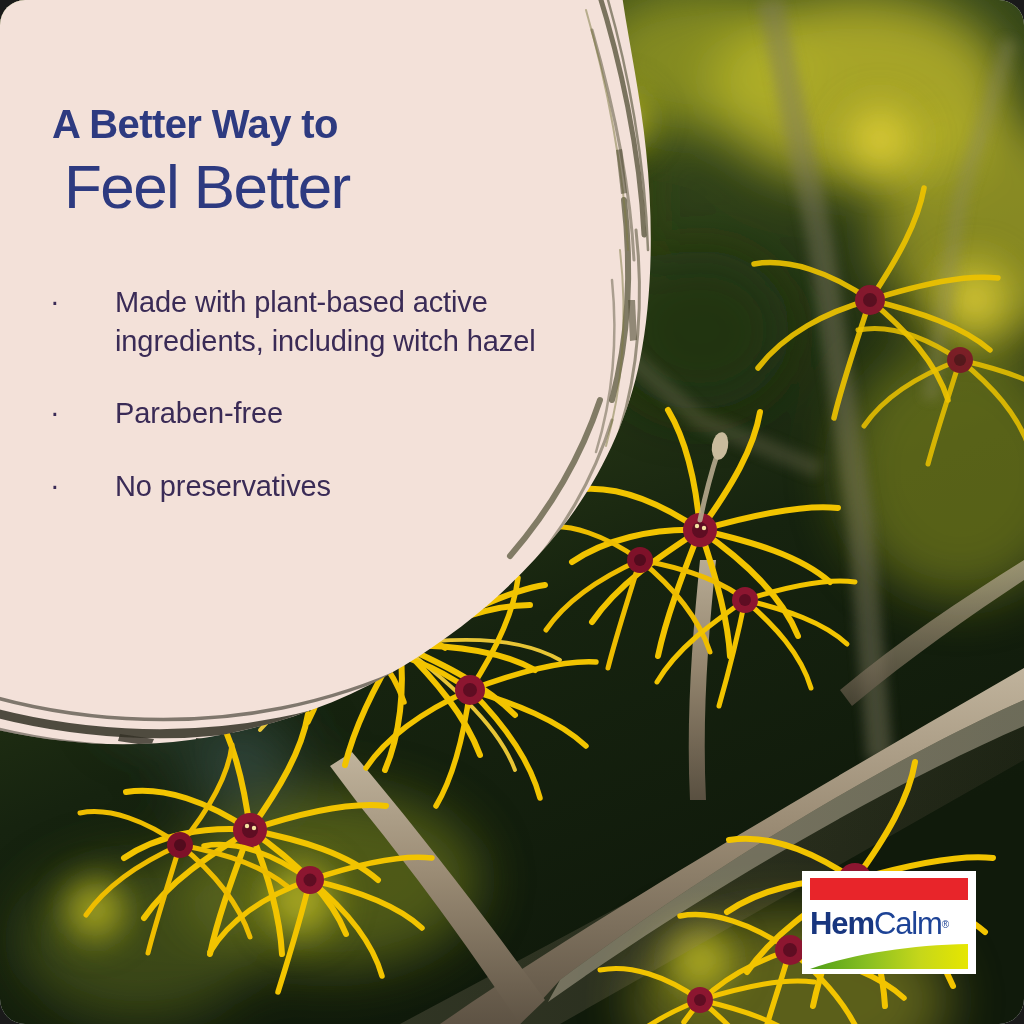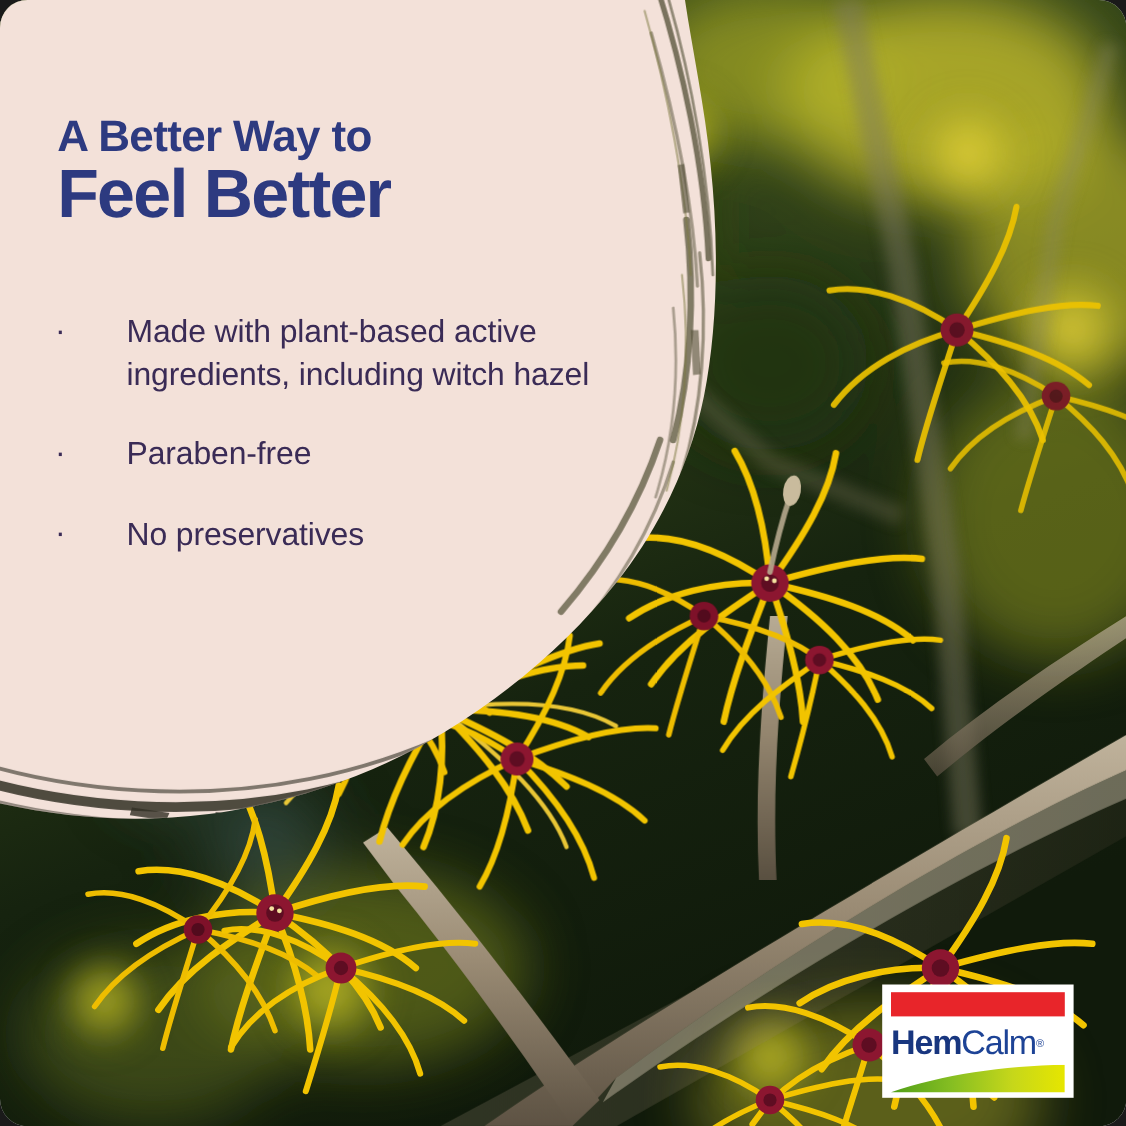--- a/index.html
+++ b/index.html
@@ -21,37 +21,37 @@
 
   
   .copy{position:absolute;left:0;top:0;width:640px;}
 
   .headline{position:absolute;left:52px;top:104px;width:560px;}
   .h-line1{
     color:#2d3a80;font-weight:bold;font-size:40px;letter-spacing:-0.6px;
     line-height:1.0;margin:0 0 2px 0;white-space:nowrap;
   }
   .h-line2{
-    color:#2d3a80;font-weight:bold;font-size:62px;letter-spacing:-1.6px;
-    line-height:1.0;margin:0;white-space:nowrap;
+    color:#2d3a80;font-weight:normal;font-size:62px;letter-spacing:-1.6px;
+    line-height:1.0;margin:12px;white-space:nowrap;
   }
 
   .bullets{position:absolute;left:50px;top:283px;width:575px;}
   .bullet{
     display:flex;align-items:flex-start;
     color:#3a2b56;font-size:29px;line-height:1.33;
     margin-bottom:34px;font-weight:normal;letter-spacing:-0.1px;
   }
   .bullet:last-child{margin-bottom:0;}
   .bdot{flex:0 0 auto;width:17px;margin-top:-1px;}
   .btext{flex:1 1 auto;margin-left:48px;}
 
   
   .logo{
-    position:absolute;left:802px;top:895px;width:174px;height:103px;
+    position:absolute;left:802px;top:871px;width:174px;height:103px;
     background:#ffffff;padding:7px 8px 7px 8px;
   }
   .logo-red{width:100%;height:22px;background:#e8252a;}
   .logo-word{
     margin-top:7px;height:33px;white-space:nowrap;line-height:33px;
   }
   .logo-hem{color:#18367f;font-weight:bold;font-size:31px;letter-spacing:-1.1px;}
   .logo-calm{color:#1d4396;font-weight:normal;font-size:31px;letter-spacing:-1.1px;}
   .logo-reg{color:#1d4396;font-size:10px;vertical-align:super;}
   .logo-swoosh{margin-top:4px;width:100%;height:26px;}

